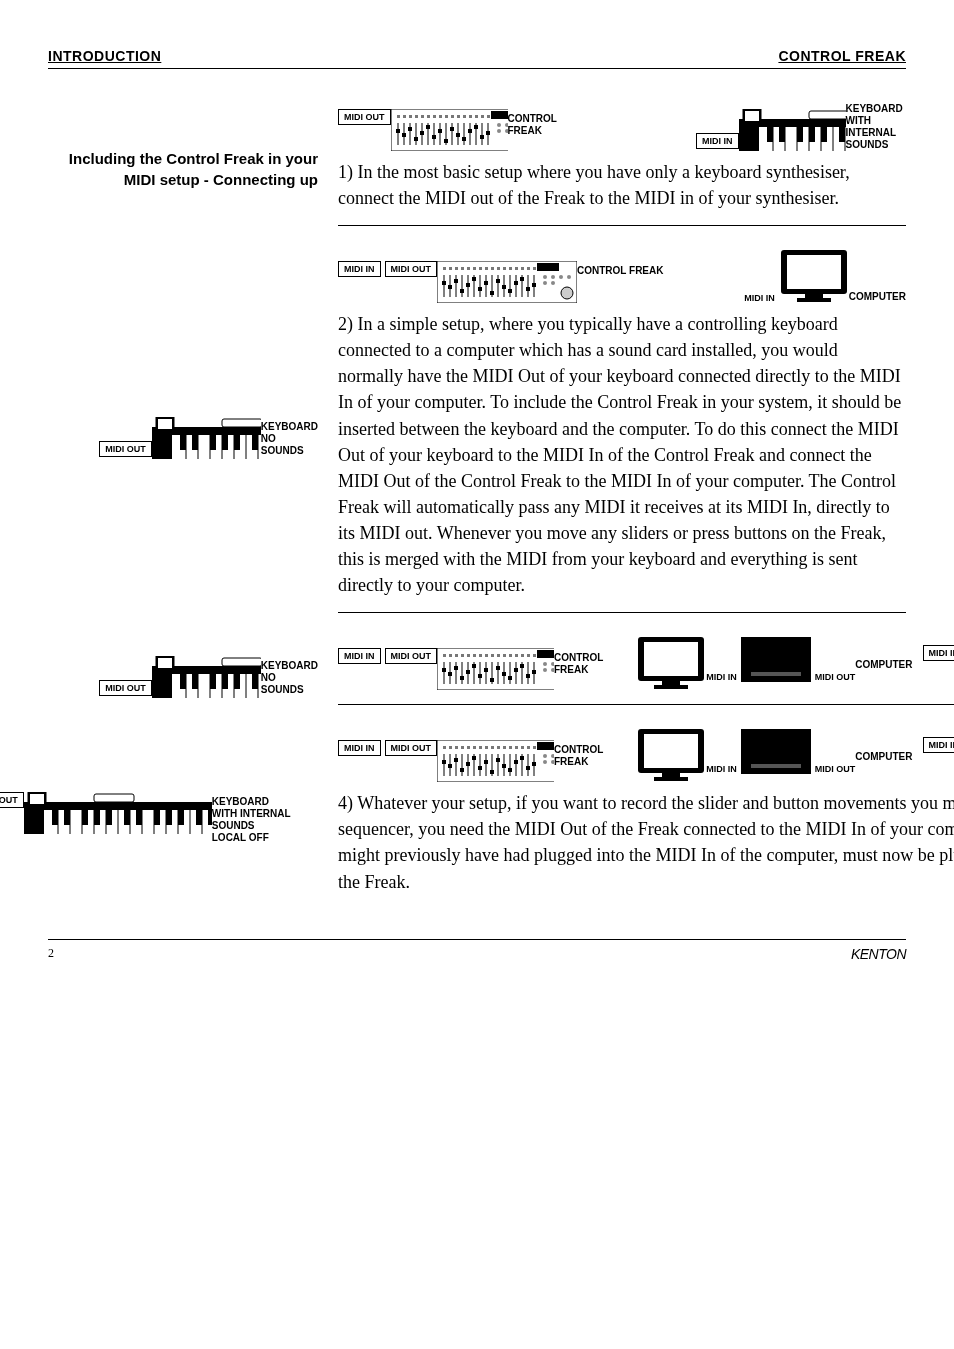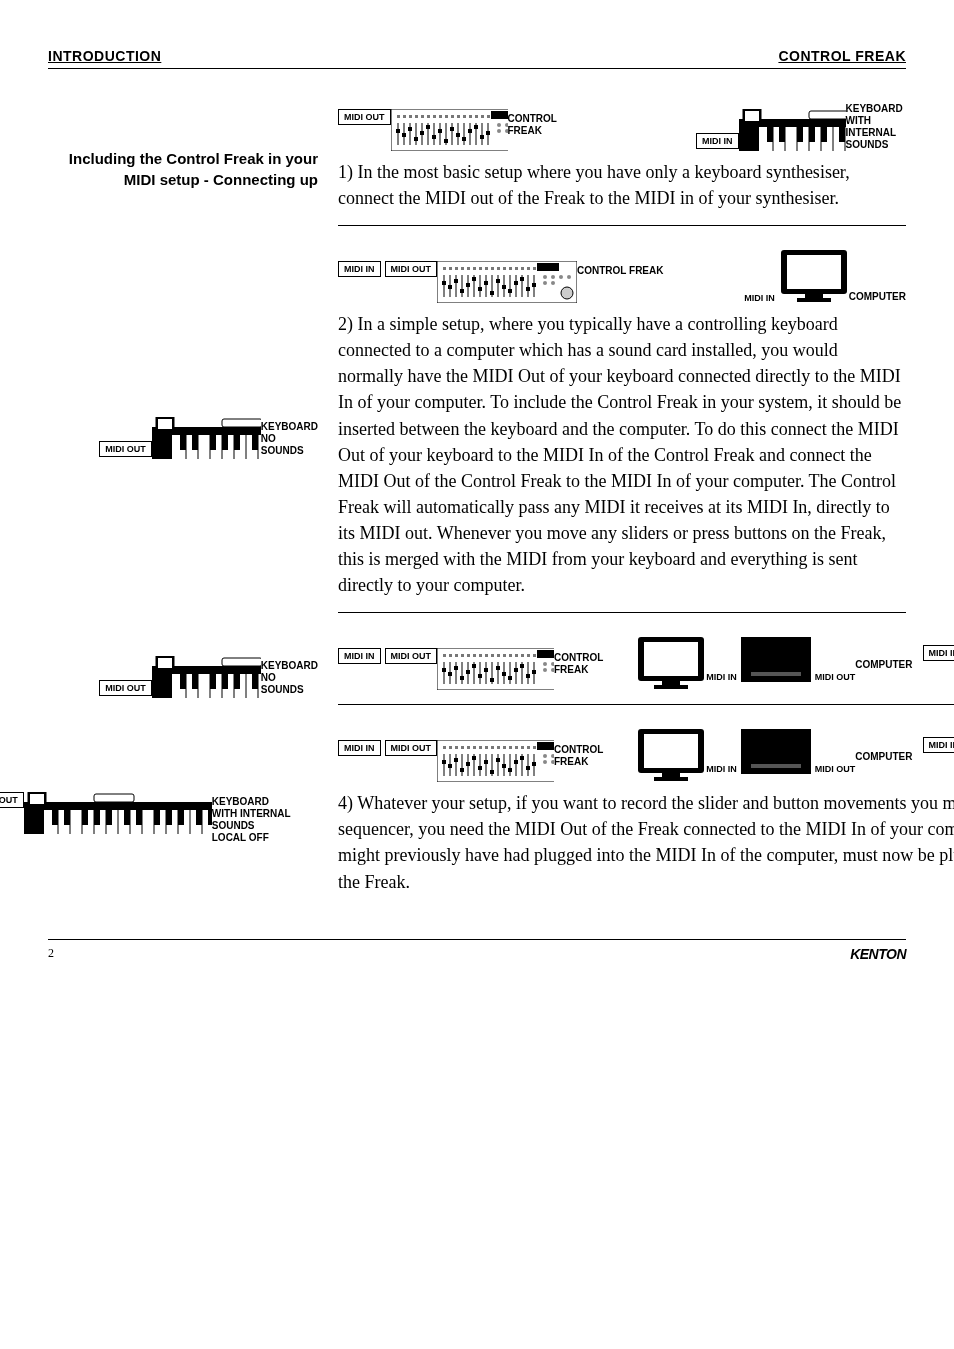--- a/index.html
+++ b/index.html
@@ -123,21 +123,21 @@
     display: flex;
     justify-content: space-between;
     align-items: center;
     border-top: 1px solid #000;
     padding-top: 6px;
     margin-top: 30px;
     font-size: 12px;
   }
   .logo {
     font-family: Arial, Helvetica, sans-serif;
-    font-weight: bold;
+    font-weight: normal;
     font-style: italic;
     font-size: 14px;
     letter-spacing: -0.5px;
   }
   .computer-group {
     display: flex;
     align-items: flex-end;
     gap: 6px;
   }
   .inline-port {

